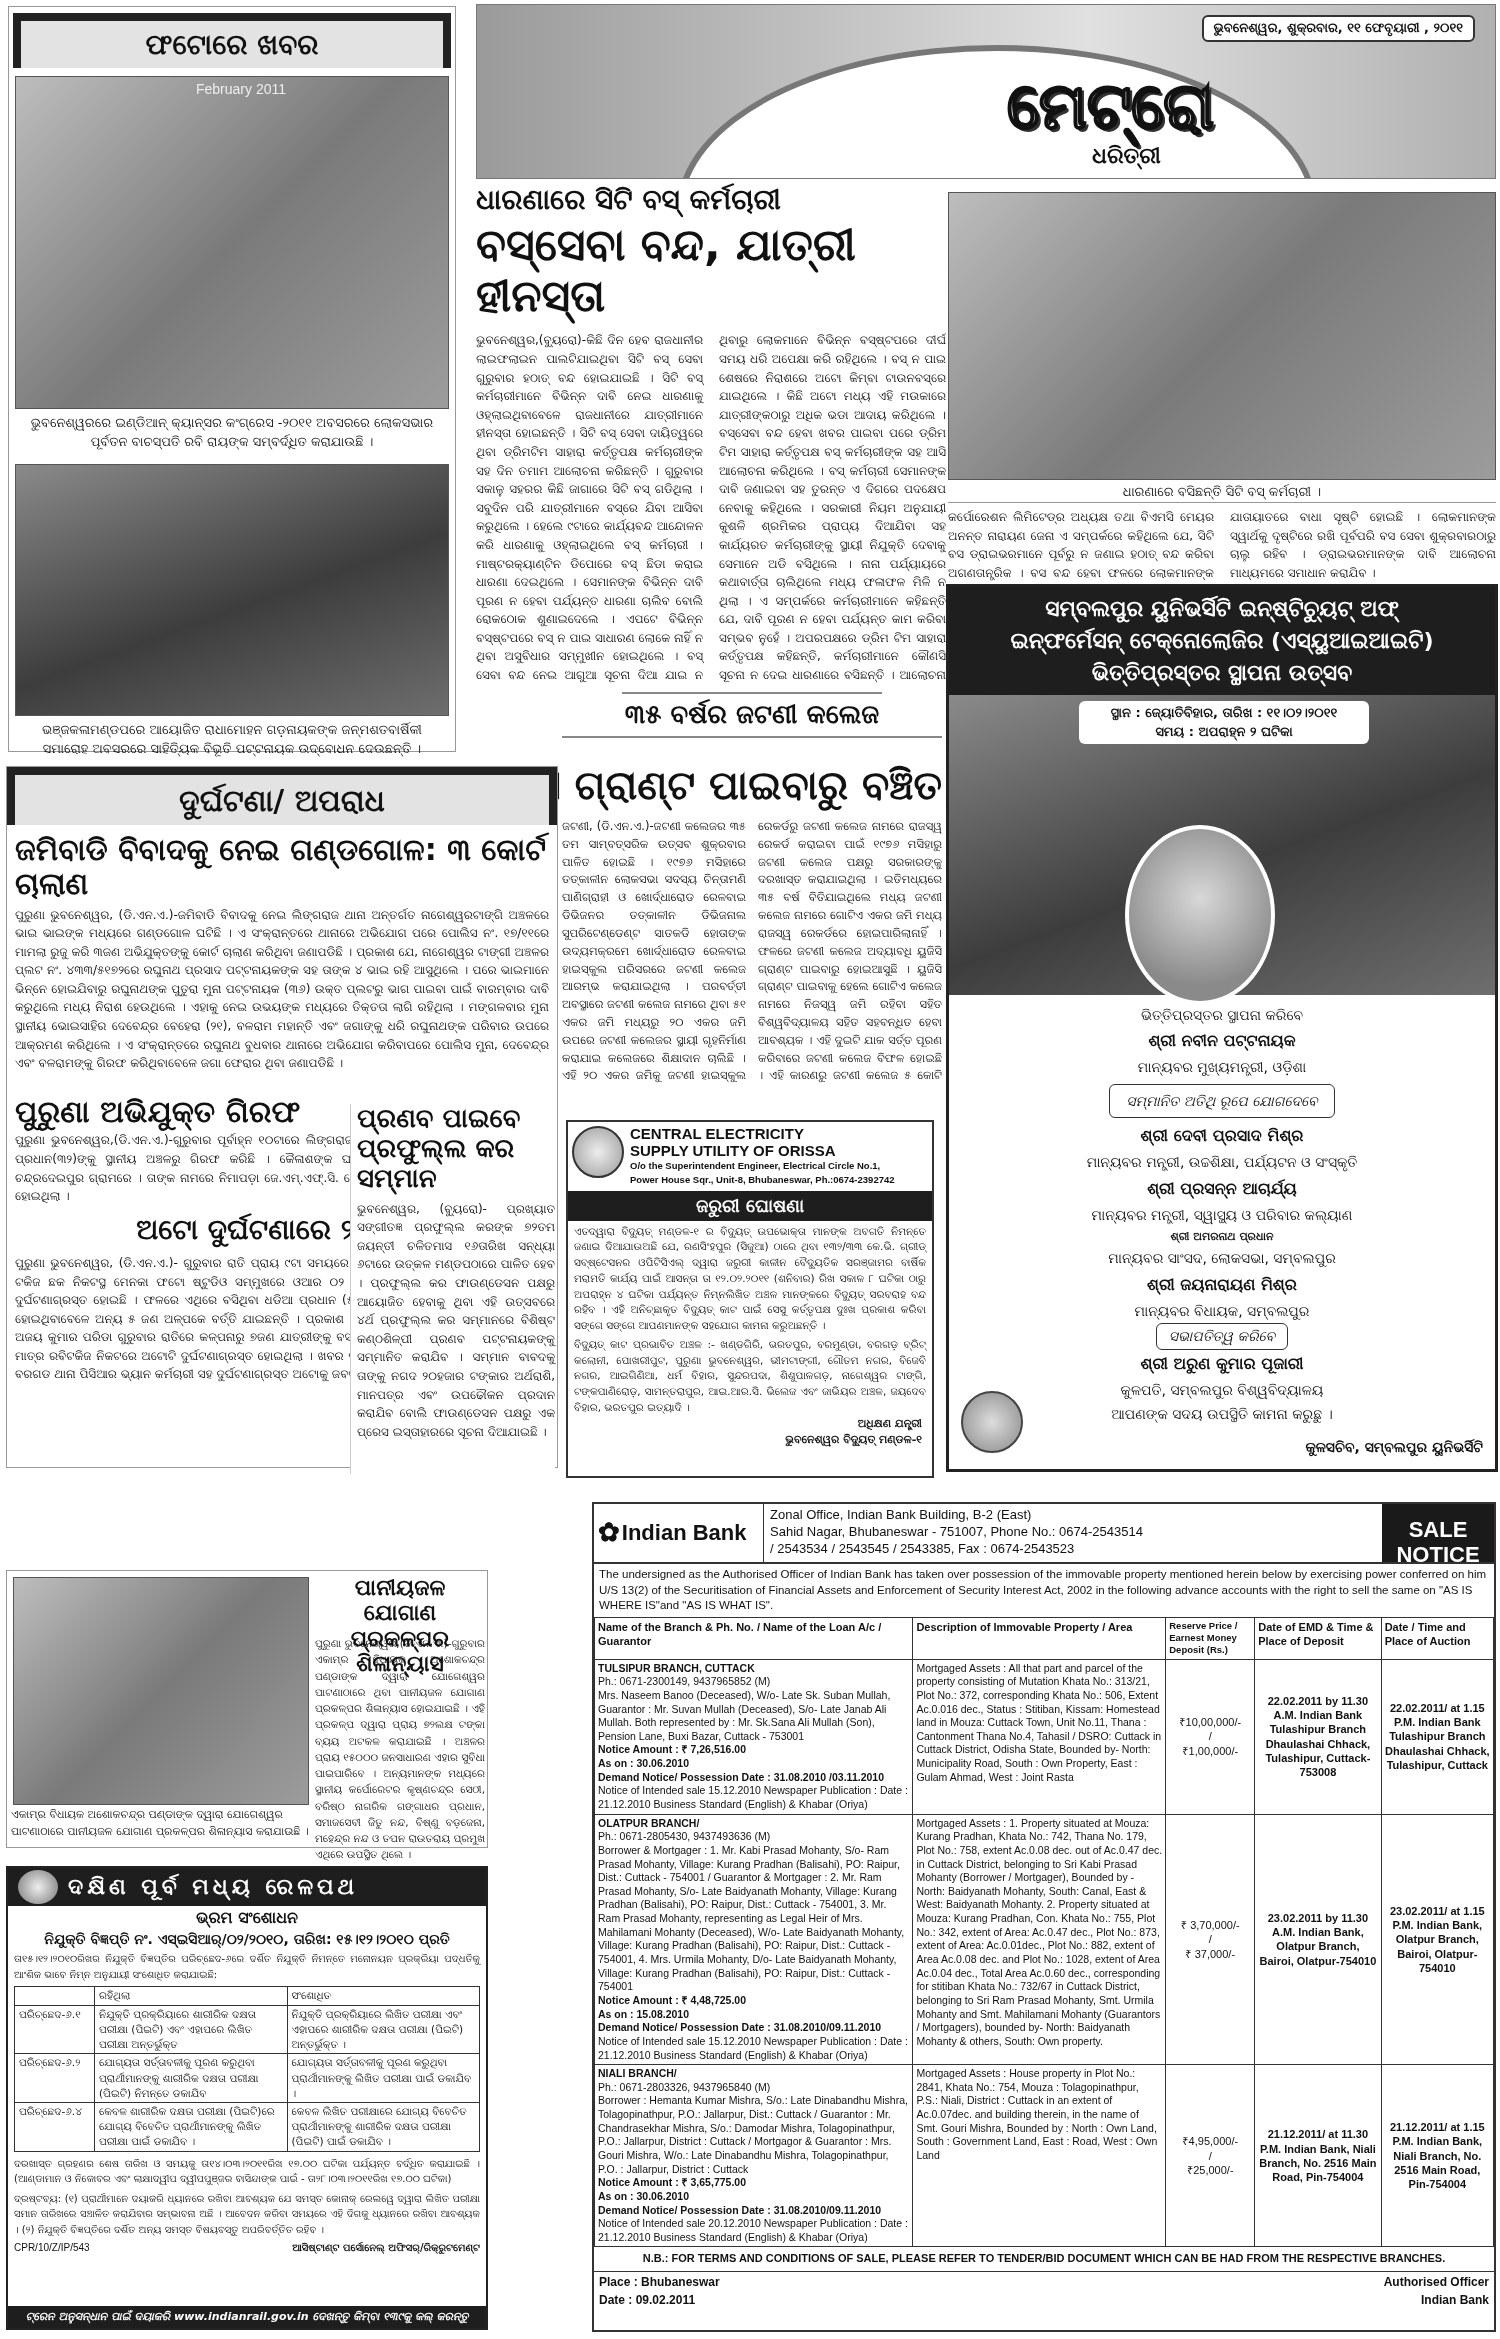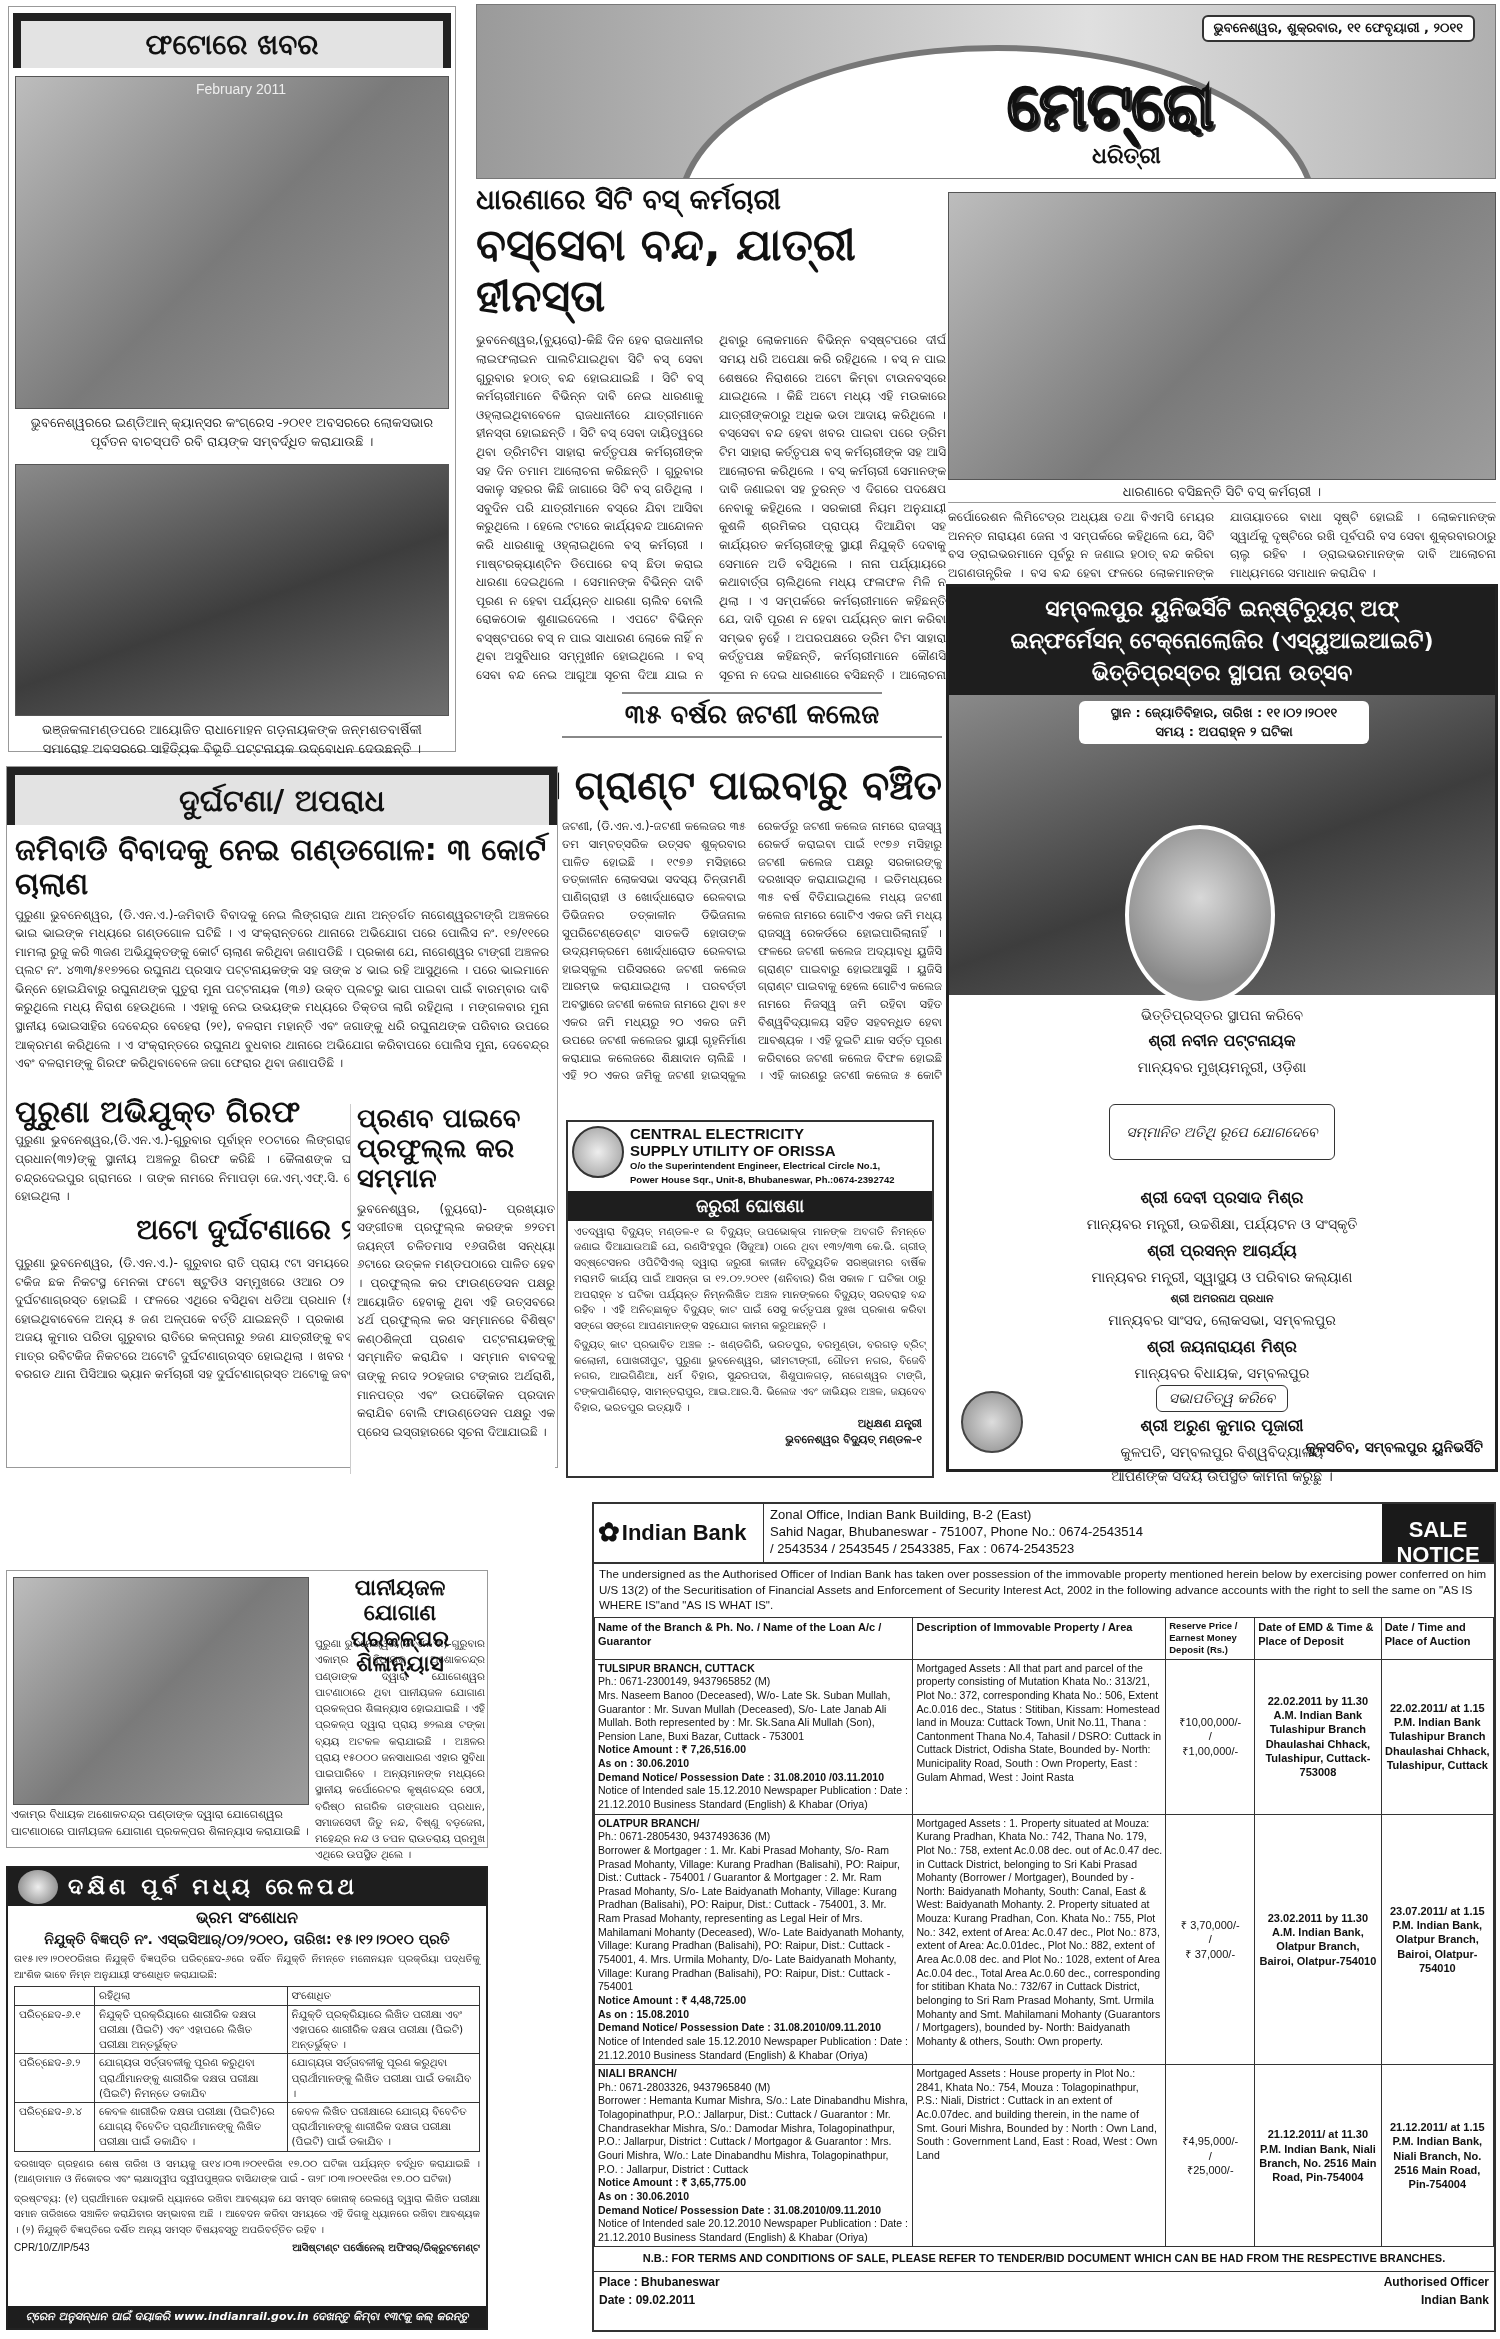--- a/index.html
+++ b/index.html
@@ -59,21 +59,21 @@
     <div style="position:absolute; left:130px; top:6px; width:290px; background:#fff; border-radius:6px; text-align:center; font-weight:bold; font-size:13px; padding:3px;">
       <div>ସ୍ଥାନ : ଜ୍ୟୋତିବିହାର, ତାରିଖ : ୧୧।୦୨।୨୦୧୧</div>
       <div>ସମୟ : ଅପରାହ୍ନ ୨ ଘଟିକା</div>
     </div>
     <div style="position:absolute; left:176px; top:130px; width:150px; height:180px; border-radius:50%; background:radial-gradient(circle at 50% 40%, #d8d8d8, #8a8a8a 70%); border:4px solid #fff;"></div>
   </div>
   <div style="text-align:center; padding-top:8px; font-size:14px; line-height:1.75;">
     <div>ଭିତ୍ତିପ୍ରସ୍ତର ସ୍ଥାପନା କରିବେ</div>
     <div style="font-weight:bold; font-size:16px;">ଶ୍ରୀ ନବୀନ ପଟ୍ଟନାୟକ</div>
     <div>ମାନ୍ୟବର ମୁଖ୍ୟମନ୍ତ୍ରୀ, ଓଡ଼ିଶା</div>
-    <div style="display:inline-block; border:1.5px solid #333; border-radius:6px; padding:15px 16px; font-style:italic; margin:24px 0;">ସମ୍ମାନିତ ଅତିଥି ରୂପେ ଯୋଗଦେବେ</div>
+    <div style="display:inline-block; border:1.5px solid #333; border-radius:6px; padding:4px 16px; font-style:italic; margin:4px 0;">ସମ୍ମାନିତ ଅତିଥି ରୂପେ ଯୋଗଦେବେ</div>
     <div style="font-weight:bold; font-size:16px;">ଶ୍ରୀ ଦେବୀ ପ୍ରସାଦ ମିଶ୍ର</div>
     <div>ମାନ୍ୟବର ମନ୍ତ୍ରୀ, ଉଚ୍ଚଶିକ୍ଷା, ପର୍ଯ୍ୟଟନ ଓ ସଂସ୍କୃତି</div>
     <div style="font-weight:bold; font-size:16px;">ଶ୍ରୀ ପ୍ରସନ୍ନ ଆଚାର୍ଯ୍ୟ</div>
     <div>ମାନ୍ୟବର ମନ୍ତ୍ରୀ, ସ୍ୱାସ୍ଥ୍ୟ ଓ ପରିବାର କଲ୍ୟାଣ</div>
     <div style="font-weight:bold; font-size:11px;">ଶ୍ରୀ ଅମରନାଥ ପ୍ରଧାନ</div>
     <div>ମାନ୍ୟବର ସାଂସଦ, ଲୋକସଭା, ସମ୍ବଲପୁର</div>
     <div style="font-weight:bold; font-size:16px;">ଶ୍ରୀ ଜୟନାରାୟଣ ମିଶ୍ର</div>
     <div>ମାନ୍ୟବର ବିଧାୟକ, ସମ୍ବଲପୁର</div>
     <div style="display:inline-block; border:1.5px solid #333; border-radius:6px; padding:0 12px; font-style:italic;">ସଭାପତିତ୍ୱ କରିବେ</div>
     <div style="font-weight:bold; font-size:16px;">ଶ୍ରୀ ଅରୁଣ କୁମାର ପୂଜାରୀ</div>
@@ -223,21 +223,21 @@
         <div style="font-weight:bold;">As on : 15.08.2010</div>
         <div style="font-weight:bold;">Demand Notice/ Possession Date : 31.08.2010/09.11.2010</div>
         <div>Notice of Intended sale 15.12.2010 Newspaper Publication : Date : 21.12.2010 Business Standard (English) &amp; Khabar (Oriya)</div>
       </td>
       <td>Mortgaged Assets : 1. Property situated at Mouza: Kurang Pradhan, Khata No.: 742, Thana No. 179, Plot No.: 758, extent Ac.0.08 dec. out of Ac.0.47 dec. in Cuttack District, belonging to Sri Kabi Prasad Mohanty (Borrower / Mortgager), Bounded by - North: Baidyanath Mohanty, South: Canal, East &amp; West: Baidyanath Mohanty. 2. Property situated at Mouza: Kurang Pradhan, Con. Khata No.: 755, Plot No.: 342, extent of Area: Ac.0.47 dec., Plot No.: 873, extent of Area: Ac.0.01dec., Plot No.: 882, extent of Area Ac.0.08 dec. and Plot No.: 1028, extent of Area Ac.0.04 dec., Total Area Ac.0.60 dec., corresponding for stitiban Khata No.: 732/67 in Cuttack District, belonging to Sri Ram Prasad Mohanty, Smt. Urmila Mohanty and Smt. Mahilamani Mohanty (Guarantors / Mortgagers), bounded by- North: Baidyanath Mohanty &amp; others, South: Own property.</td>
       <td class="c" style="font-weight:normal;">
         <div>₹ 3,70,000/-</div>/
         <div>₹ 37,000/-</div>
       </td>
       <td class="c">23.02.2011 by 11.30 A.M. Indian Bank, Olatpur Branch, Bairoi, Olatpur-754010</td>
-      <td class="c">23.07.2011/ at 1.15 P.M. Indian Bank, Olatpur Branch, Bairoi, Olatpur-754010</td>
+      <td class="c">23.02.2011/ at 1.15 P.M. Indian Bank, Olatpur Branch, Bairoi, Olatpur-754010</td>
     </tr>
     <tr>
       <td>
         <div style="font-weight:bold;">NIALI BRANCH/</div>
         <div>Ph.: 0671-2803326, 9437965840 (M)</div>
         <div>Borrower : Hemanta Kumar Mishra, S/o.: Late Dinabandhu Mishra, Tolagopinathpur, P.O.: Jallarpur, Dist.: Cuttack / Guarantor : Mr. Chandrasekhar Mishra, S/o.: Damodar Mishra, Tolagopinathpur, P.O.: Jallarpur, District : Cuttack / Mortgagor &amp; Guarantor : Mrs. Gouri Mishra, W/o.: Late Dinabandhu Mishra, Tolagopinathpur, P.O. : Jallarpur, District : Cuttack</div>
         <div style="font-weight:bold;">Notice Amount : ₹ 3,65,775.00</div>
         <div style="font-weight:bold;">As on : 30.06.2010</div>
         <div style="font-weight:bold;">Demand Notice/ Possession Date : 31.08.2010/09.11.2010</div>
         <div>Notice of Intended sale 20.12.2010 Newspaper Publication : Date : 21.12.2010 Business Standard (English) &amp; Khabar (Oriya)</div>

